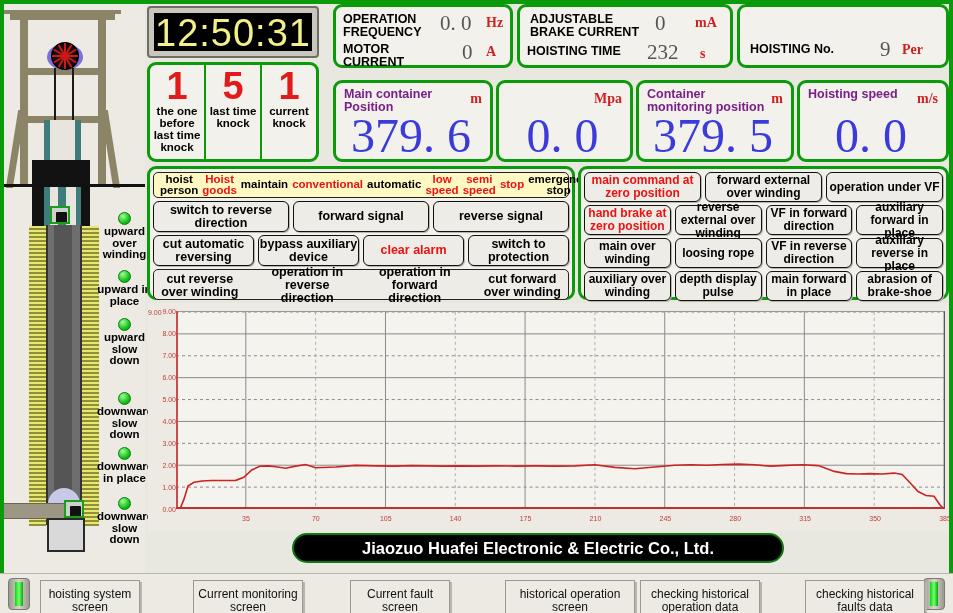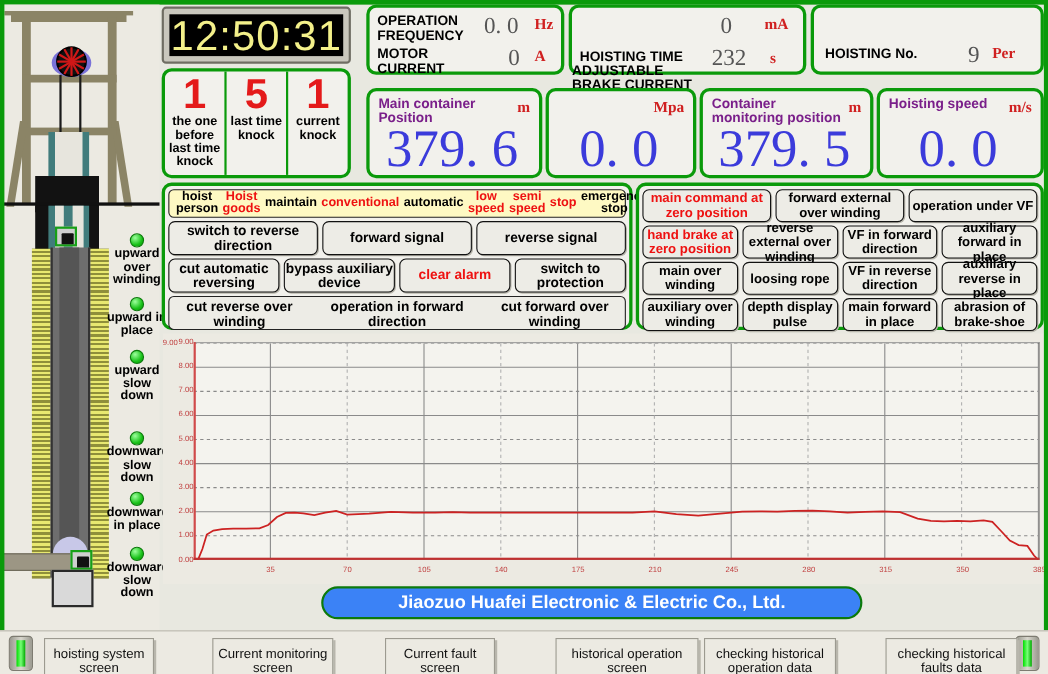--- a/index.html
+++ b/index.html
@@ -99,21 +99,21 @@
   #plot { position:absolute; left:28px; top:8px; right:4px; bottom:22px;
           background:#f4f3ee; border-top:1px solid #999; border-right:1px solid #555; }
   .ytick { position:absolute; right:0; color:#c04040; font-size:7px; text-align:right;
            width:26px; transform:translateY(-50%); }
   .xtick { position:absolute; color:#c04040; font-size:7px; transform:translateX(-50%); top:2px; }
   #yaxis-line { position:absolute; left:28px; top:8px; bottom:22px; width:0; border-left:2px solid #d04a4a; }
   #xaxis-line { position:absolute; left:28px; right:4px; bottom:22px; height:0; border-top:2px solid #c03030; }
   #ylabel-top { position:absolute; left:0px; top:6px; color:#c04040; font-size:7px; }
   
   #banner { position:absolute; left:292px; top:533px; width:492px; height:30px;
-            background:#3b82f6; border:2px solid #0c7a0c; border-radius:15px;
+            background:#000000; border:2px solid #0c7a0c; border-radius:15px;
             display:flex; align-items:center; justify-content:center;
             color:#fff; font-size:16.5px; font-weight:bold; }
   
   #botbar { position:absolute; left:0; bottom:0; width:953px; height:40px;
             background:#eceae2; border-top:1px solid #b9b7ad; }
   .navbtn { position:absolute; top:6px; height:41px; background:#eceae2;
             border:1px solid #9c9a90; box-shadow:2px 2px 0 #b8b6ac;
             font-size:12px; font-weight:normal; color:#111; text-align:center;
             display:flex; align-items:center; justify-content:center; line-height:13px; }
   .endlamp { position:absolute; top:4px; width:22px; height:32px; border-radius:4px;
@@ -227,21 +227,21 @@
 <div class="gbox" id="op-box">
   <div class="kv" style="left:7px;top:6px;width:100px;">OPERATION FREQUENCY</div>
   <div class="kv-val" style="left:104px;top:4px;">0. 0</div>
   <div class="kv-unit" style="left:150px;top:8px;">Hz</div>
   <div class="kv" style="left:7px;top:36px;width:80px;">MOTOR CURRENT</div>
   <div class="kv-val" style="left:126px;top:33px;">0</div>
   <div class="kv-unit" style="left:150px;top:37px;">A</div>
 </div>
 
 <div class="gbox" id="brk-box">
-  <div class="kv" style="left:0;top:6px;width:120px;margin-top:45px;">ADJUSTABLE BRAKE CURRENT</div>
+  <div class="kv" style="left:10px;top:6px;width:120px;">ADJUSTABLE BRAKE CURRENT</div>
   <div class="kv-val" style="left:135px;top:4px;">0</div>
   <div class="kv-unit" style="left:175px;top:8px;">mA</div>
   <div class="kv" style="left:7px;top:38px;width:110px;">HOISTING TIME</div>
   <div class="kv-val" style="left:127px;top:33px;">232</div>
   <div class="kv-unit" style="left:180px;top:39px;">s</div>
 </div>
 
 <div class="gbox" id="hno-box">
   <div class="kv" style="left:10px;top:36px;width:110px;">HOISTING No.</div>
   <div class="kv-val" style="left:140px;top:30px;">9</div>
@@ -270,20 +270,21 @@
       </div>
       <div class="brow">
         <div class="btn">cut automatic reversing</div>
         <div class="btn">bypass auxiliary device</div>
         <div class="btn red">clear alarm</div>
         <div class="btn">switch to protection</div>
       </div>
     </div>
   <div class="flatrow" id="left-flat">
       <div class="btn flat">cut reverse over winding</div>
+      <div class="btn flat">operation in reverse direction</div>
       <div class="btn flat">operation in forward direction</div>
       <div class="btn flat">cut forward over winding</div>
     </div>
 </div>
 
 <div class="gbox" id="right-grid">
     <div class="brow">
       <div class="btn rbtn red">main command at zero position</div>
       <div class="btn rbtn">forward external over winding</div>
       <div class="btn rbtn">operation under VF</div>

